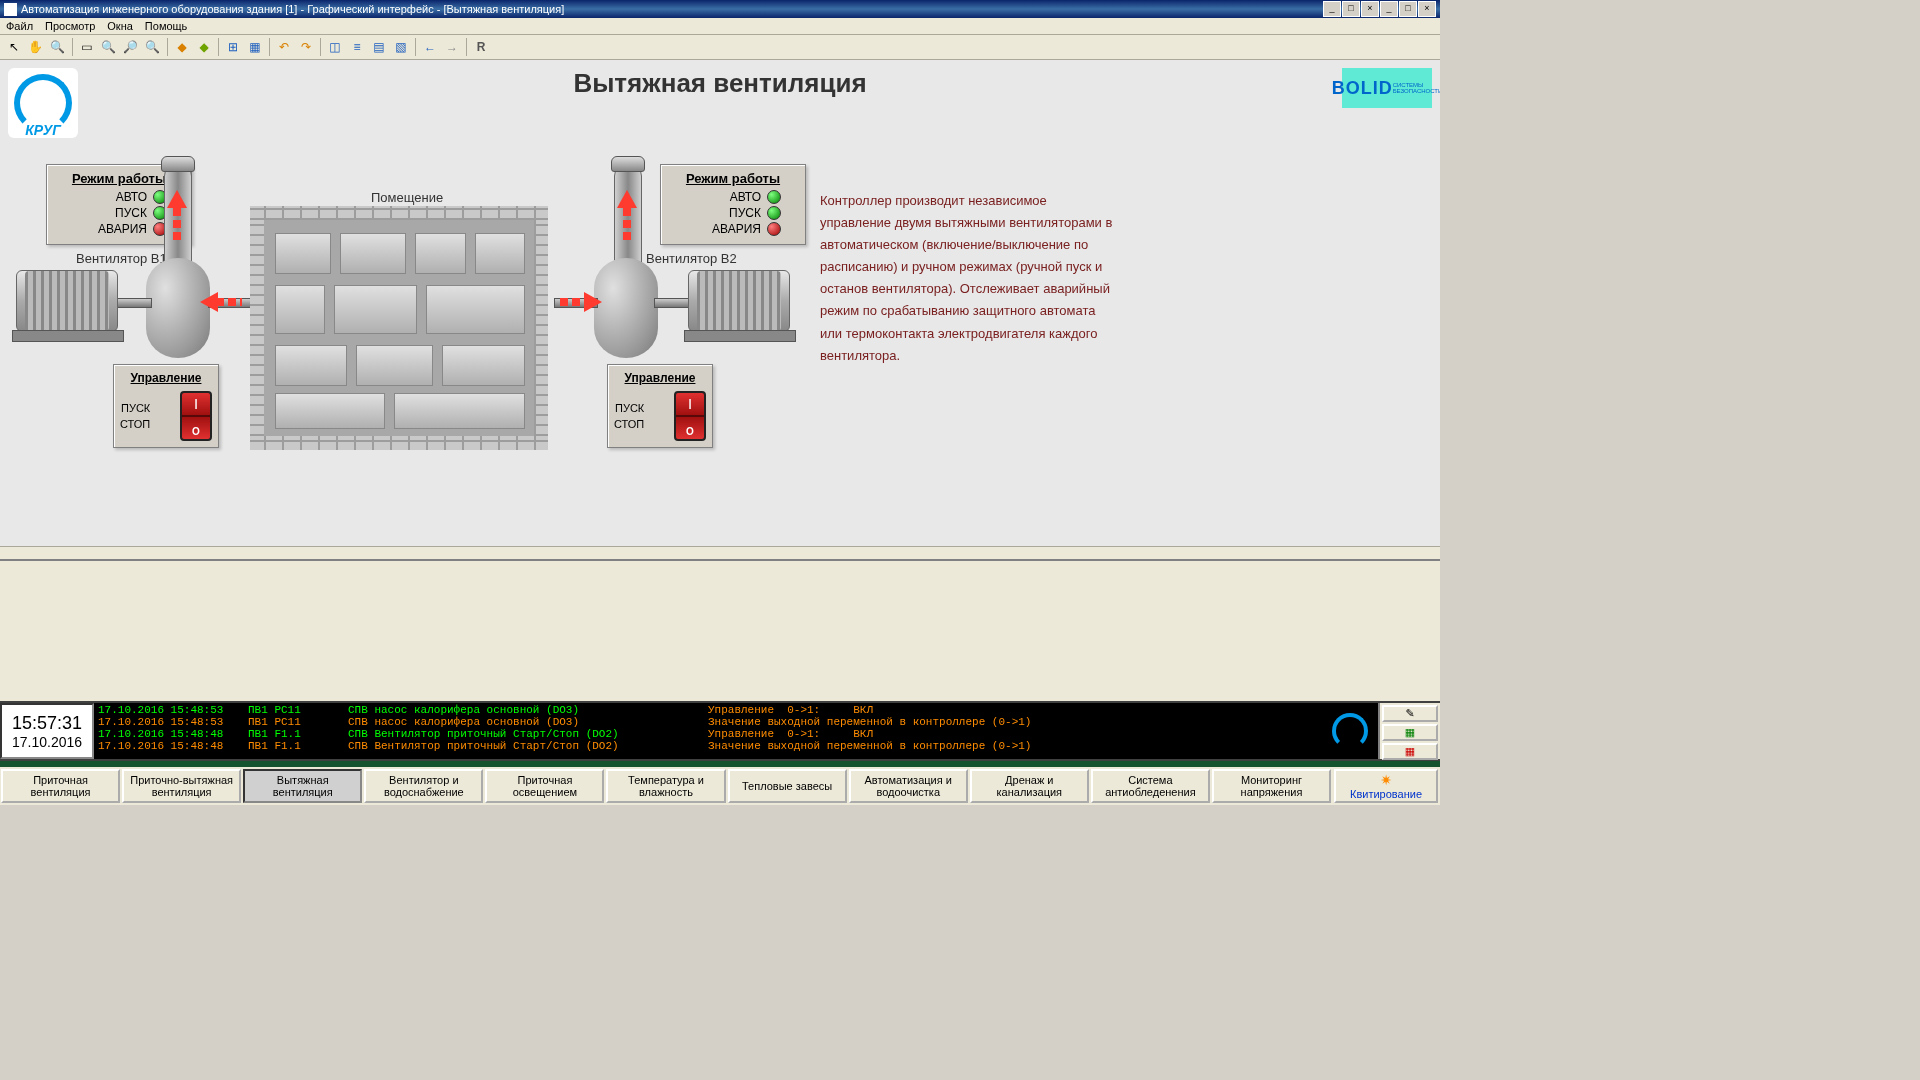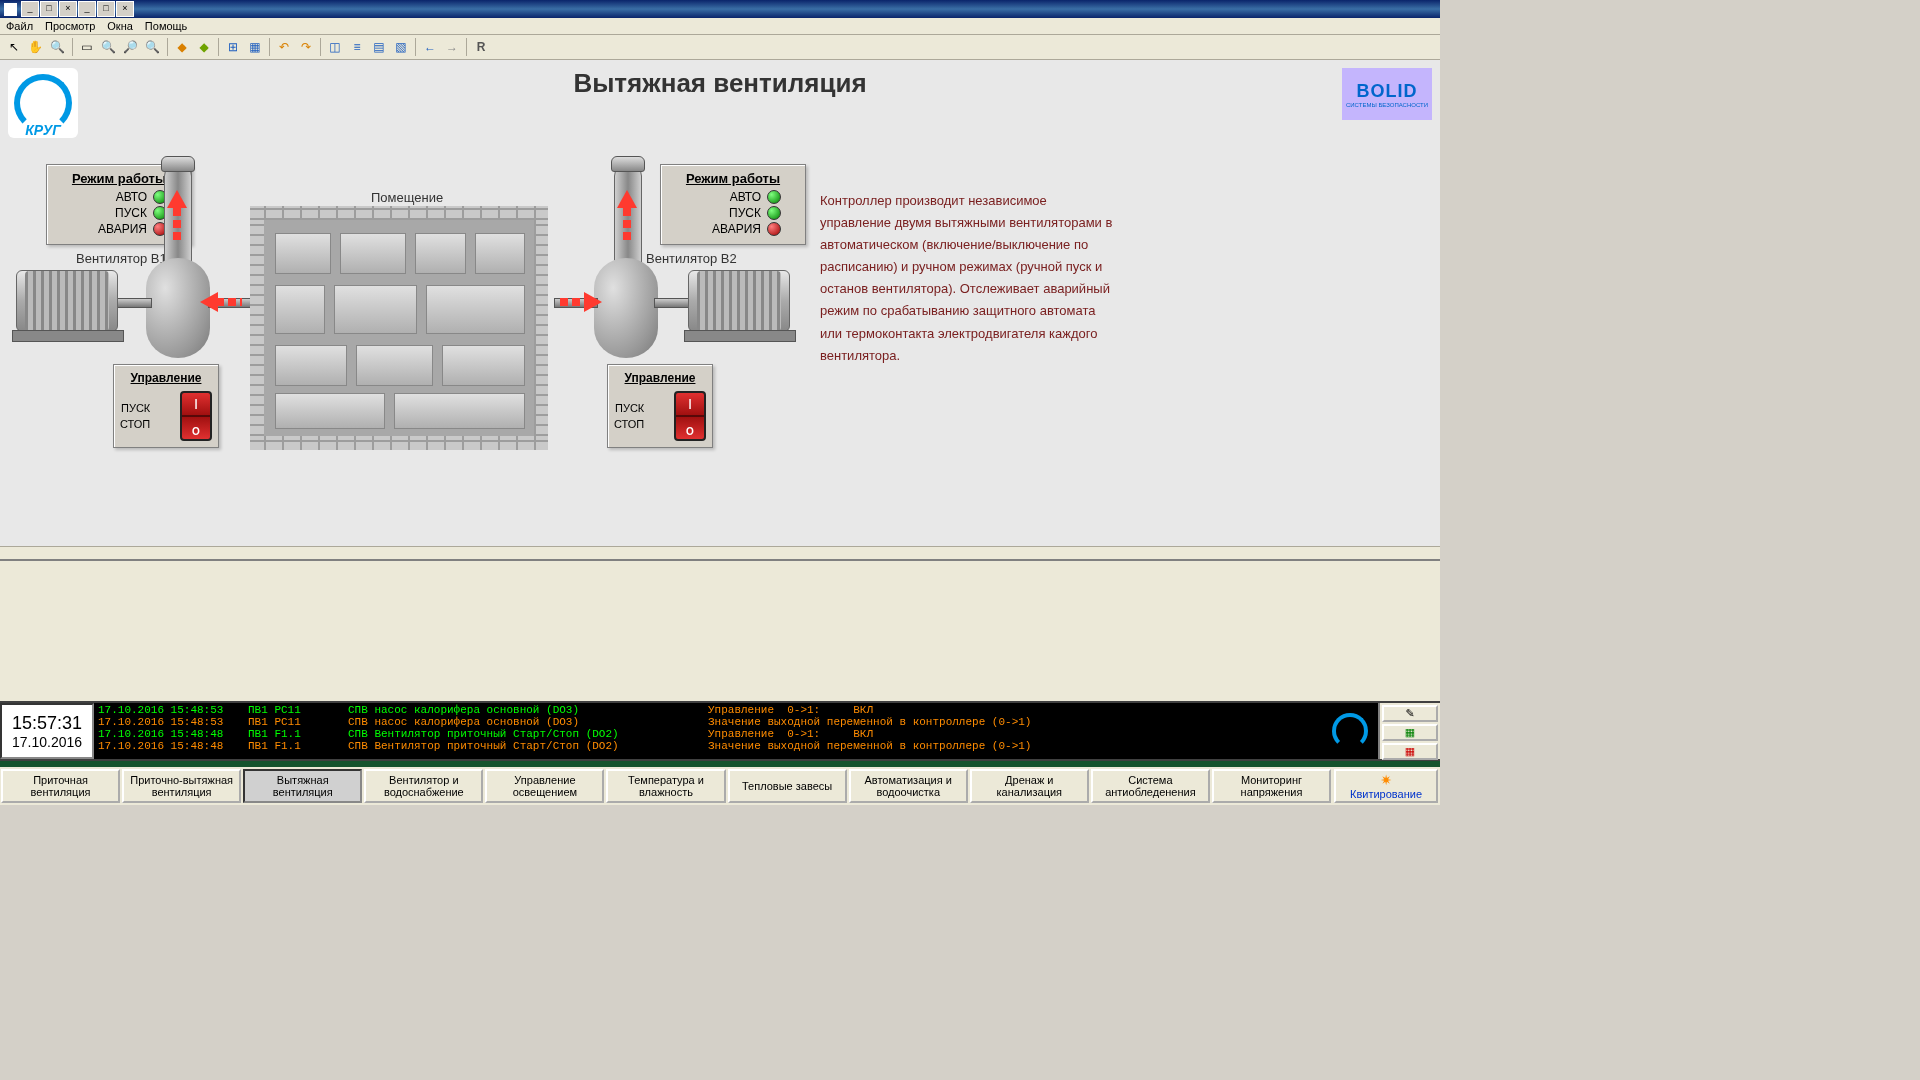--- a/index.html
+++ b/index.html
@@ -10,21 +10,21 @@
 .winbtn{width:16px;height:14px;background:#d4d0c8;border:1px solid #fff;font-size:9px;text-align:center;line-height:12px;color:#000}
 .menubar{background:#ece9d8;height:16px;display:flex;align-items:center;padding:0 6px;font-size:11px;gap:12px;border-bottom:1px solid #aca899}
 .menubar span{cursor:default}
 .toolbar{background:#ece9d8;height:24px;display:flex;align-items:center;padding:0 4px;gap:2px;border-bottom:1px solid #aca899}
 .tbtn{width:18px;height:18px;border:1px solid transparent;display:flex;align-items:center;justify-content:center;font-size:12px}
 .tsep{width:1px;height:18px;background:#aca899;margin:0 2px}
 .canvas{position:relative;width:1440px;height:486px;background:#e8e8e8}
 .logo-left{position:absolute;left:8px;top:8px;width:70px;height:70px;background:#fff;border-radius:6px;display:flex;align-items:center;justify-content:center}
 .logo-left .ring{width:46px;height:46px;border:6px solid #0099e5;border-radius:50%;border-bottom-color:transparent;position:relative}
 .logo-left .txt{position:absolute;bottom:0;font-size:14px;font-weight:bold;color:#0099e5;font-style:italic}
-.logo-right{position:absolute;right:8px;top:8px;width:90px;height:52px;background:#c4b5fd;display:flex;flex-direction:column;align-items:center;justify-content:center}
+.logo-right{position:absolute;right:8px;top:8px;width:90px;height:40px;background:#5eead4;display:flex;flex-direction:row;align-items:center;justify-content:center}
 .logo-right .b{font-size:18px;font-weight:bold;color:#0066cc;letter-spacing:1px}
 .logo-right .s{font-size:6px;color:#0066cc}
 .page-title{position:absolute;left:0;right:0;top:8px;text-align:center;font-size:26px;font-weight:bold;color:#333}
 .panel{position:absolute;background:#d4d0c8;border:1px solid #808080;box-shadow:inset 1px 1px 0 #fff,2px 2px 3px rgba(0,0,0,.2);padding:6px 24px}
 .panel .hdr{font-size:13px;font-weight:bold;text-decoration:underline;text-align:center;margin-bottom:4px}
 .led-row{display:flex;align-items:center;justify-content:flex-end;gap:6px;font-size:12px;margin:2px 0}
 .led{width:12px;height:12px;border-radius:50%;border:1px solid #333}
 .led.g{background:radial-gradient(circle at 30% 30%,#7fff7f,#008000)}
 .led.r{background:radial-gradient(circle at 30% 30%,#ff7f7f,#a00000)}
 .fan-label{position:absolute;font-size:13px;color:#333}
@@ -73,20 +73,21 @@
 .navbtn{flex:1;margin:2px 1px;border:2px outset #fff;background:#ece9d8;font-size:11px;text-align:center;display:flex;align-items:center;justify-content:center;line-height:1.1;padding:0 2px}
 .navbtn.active{border:2px inset #888;background:#d0d0d0}
 .ack{width:100px;margin:2px;border:2px outset #fff;background:#ece9d8;display:flex;flex-direction:column;align-items:center;justify-content:center;font-size:11px;color:#0033cc}
 .ack .ic{font-size:14px;color:#ff8c00}
 </style>
 </head>
 <body>
 
 <div class="titlebar">
   <div class="icon"></div>
+  <div class="title">Автоматизация инженерного оборудования здания [1] - Графический интерфейс - [Вытяжная вентиляция]</div>
   <div class="winbtns">
     <div class="winbtn">_</div>
     <div class="winbtn">□</div>
     <div class="winbtn">×</div>
     <div class="winbtn">_</div>
     <div class="winbtn">□</div>
     <div class="winbtn">×</div>
   </div>
 </div>
 
@@ -265,21 +266,21 @@
     <div class="sbtn" style="color:#008000">▦</div>
     <div class="sbtn" style="color:#cc0000">▦</div>
   </div>
 </div>
 
 <div class="navrow" id="navrow">
 <div class="navbtn">Приточная вентиляция</div>
     <div class="navbtn">Приточно-вытяжная вентиляция</div>
     <div class="navbtn active">Вытяжная вентиляция</div>
     <div class="navbtn">Вентилятор и водоснабжение</div>
-    <div class="navbtn">Управление освещением</div>
+    <div class="navbtn">Приточная освещением</div>
     <div class="navbtn">Температура и влажность</div>
     <div class="navbtn">Тепловые завесы</div>
     <div class="navbtn">Автоматизация и водоочистка</div>
     <div class="navbtn">Дренаж и канализация</div>
     <div class="navbtn">Система антиобледенения</div>
     <div class="navbtn">Мониторинг напряжения</div>
     <div class="ack">
       <div class="ic">✷</div>
       <div>Квитирование</div>
     </div>

